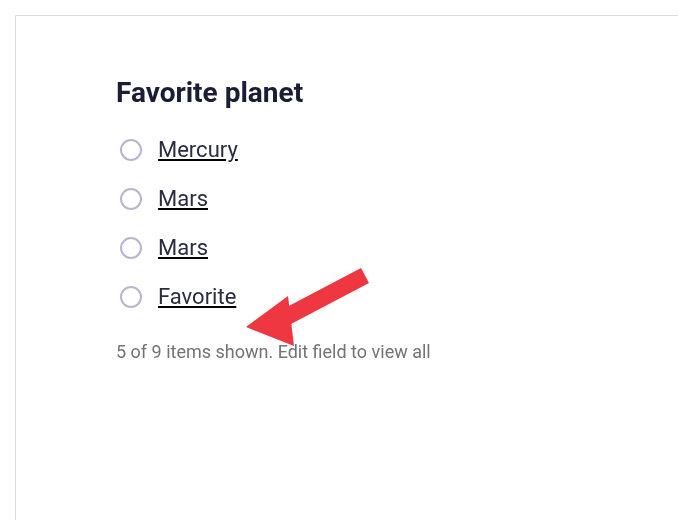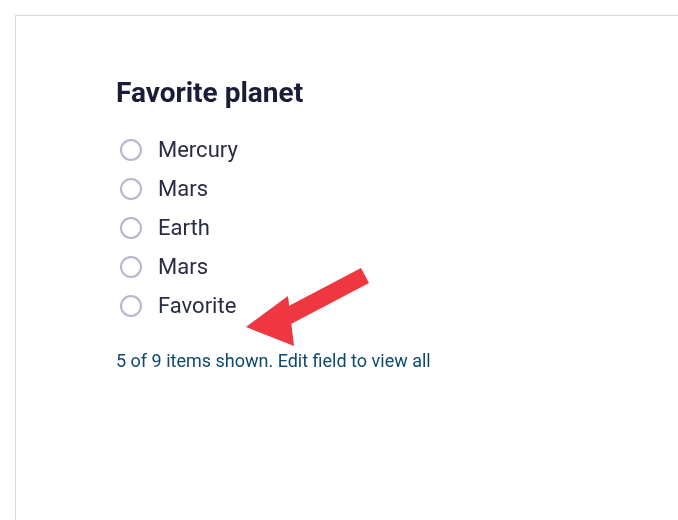--- a/index.html
+++ b/index.html
@@ -25,22 +25,23 @@
     }
     .title {
       font-size: 28px;
       font-weight: 700;
       color: #1b1c36;
       margin-bottom: 28px;
     }
     .radio-group {
       display: flex;
       flex-direction: column;
-      gap: 14px;
+      gap: 24px;
       margin-left: 4px;
+      text-decoration: underline;
     }
     .radio-item {
       display: flex;
       align-items: center;
       gap: 16px;
       cursor: pointer;
     }
     .radio-circle {
       width: 22px;
       height: 22px;
@@ -49,21 +50,21 @@
       flex-shrink: 0;
     }
     .radio-label {
       font-size: 22px;
       color: #2a2c44;
       font-weight: 400;
     }
     .footer-text {
       margin-top: 32px;
       font-size: 18px;
-      color: #0c4a6e;
+      color: #737373;
       font-weight: 400;
     }
     .arrow {
       position: absolute;
       left: 230px;
       top: 245px;
       width: 150px;
       height: 110px;
       pointer-events: none;
     }
@@ -78,24 +79,20 @@
     <div class="radio-item">
       <span class="radio-circle"></span>
       <span class="radio-label">Mercury</span>
     </div>
     <div class="radio-item">
       <span class="radio-circle"></span>
       <span class="radio-label">Mars</span>
     </div>
     <div class="radio-item">
       <span class="radio-circle"></span>
-      <span class="radio-label">Earth</span>
-    </div>
-    <div class="radio-item">
-      <span class="radio-circle"></span>
       <span class="radio-label">Mars</span>
     </div>
     <div class="radio-item">
       <span class="radio-circle"></span>
       <span class="radio-label">Favorite</span>
     </div>
   </div>
 
   <div class="footer-text">5 of 9 items shown. Edit field to view all</div>
 

